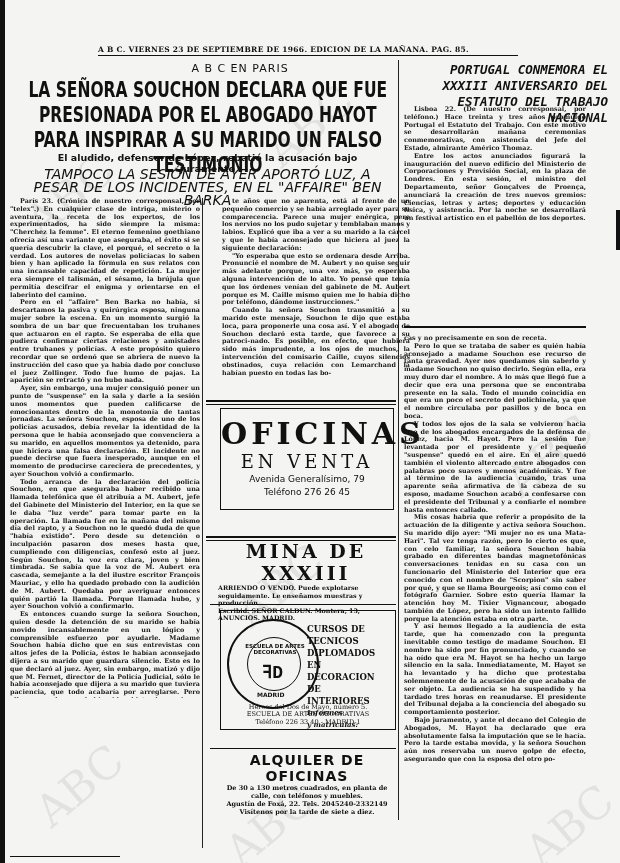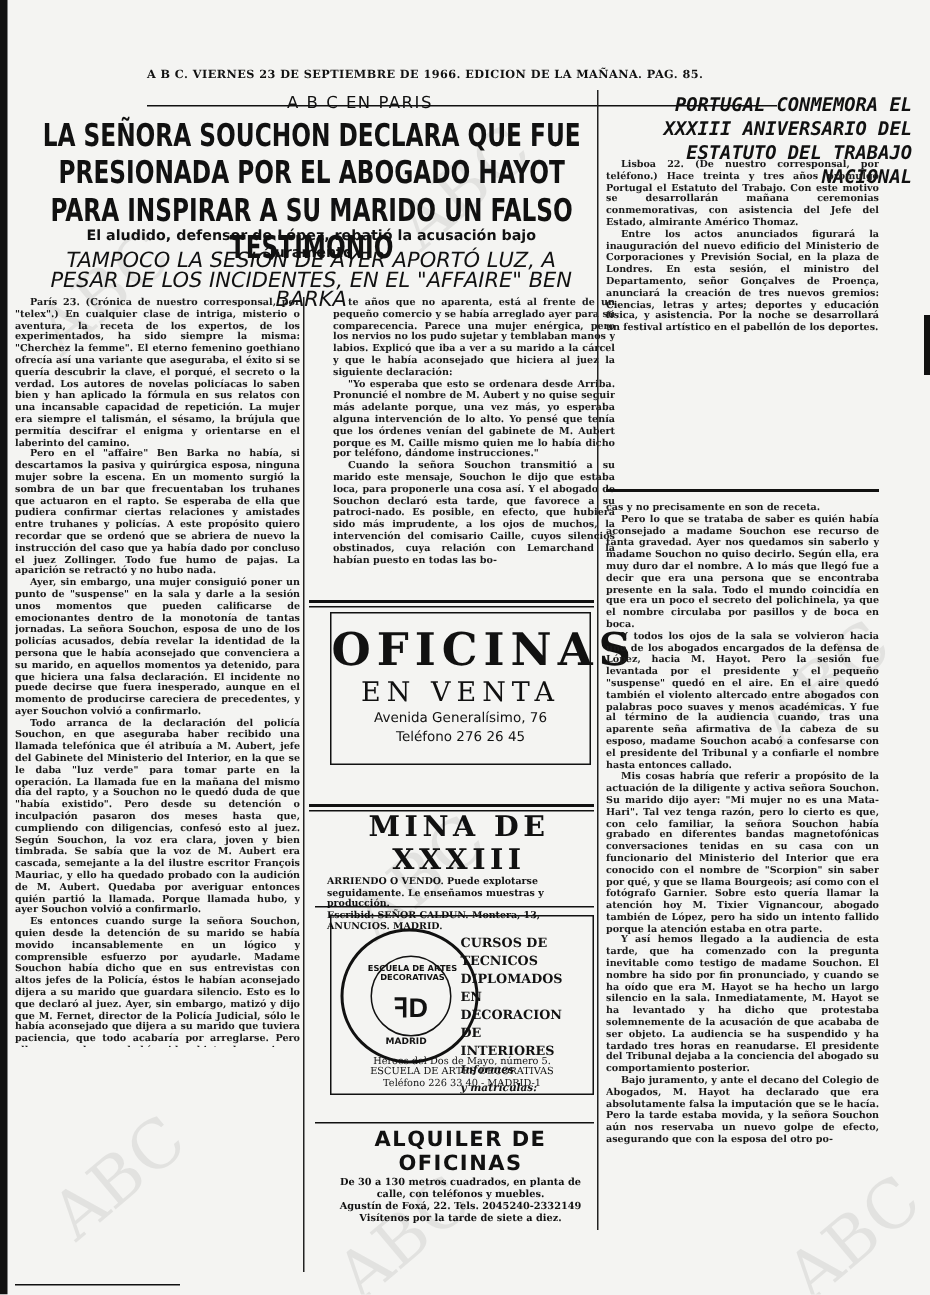--- a/index.html
+++ b/index.html
@@ -1,21 +1,21 @@
 <!DOCTYPE html>
 <html><head>
 <meta charset="utf-8">
 <style>
   html, body { margin:0; padding:0; }
   body { width:620px; height:863px; background:#f4f4f2; position:relative; overflow:hidden;
          font-family:"DejaVu Serif", serif; color:#111; }
   .left-bar { position:absolute; left:0; top:0; width:5px; height:863px; background:#111; }
   .right-bar { position:absolute; right:0; top:210px; width:4px; height:40px; background:#111; }
   .folio { position:absolute; top:45px; left:98px; width:420px; font-size:7.5px; font-weight:bold;
-           letter-spacing:0.3px; border-bottom:1px solid #111; padding-bottom:16px; white-space:nowrap; }
+           letter-spacing:0.3px; border-bottom:1px solid #111; padding-bottom:1px; white-space:nowrap; }
   .section { position:absolute; top:62px; left:160px; width:160px; text-align:center; font-family:"DejaVu Sans", sans-serif;
              font-size:11px; letter-spacing:1px; }
   .headline { position:absolute; top:78px; left:20px; width:375px; text-align:center;
               font-family:"DejaVu Sans Condensed","DejaVu Sans", sans-serif; font-weight:bold; font-size:21px;
               line-height:25px; transform:scaleX(0.82); transform-origin:left top; width:458px; }
   .subhead1 { position:absolute; top:152px; left:30px; width:355px; text-align:center; font-family:"DejaVu Sans", sans-serif;
               font-size:9.5px; font-weight:bold; }
   .subhead2 { position:absolute; top:168px; left:25px; width:365px; text-align:center; font-family:"DejaVu Sans", sans-serif;
               font-size:14px; line-height:13px;font-style:italic; }
   .col { position:absolute; font-size:6.4px; line-height:7.8px; text-align:justify; font-weight:bold; color:#1a1a1a; }
@@ -29,21 +29,21 @@
   .ad-oficinas .mid { font-family:"DejaVu Serif", serif; font-size:18px; letter-spacing:4px; line-height:22px; }
   .ad-oficinas .sm { font-family:"DejaVu Sans", sans-serif; font-size:9px; line-height:13px; }
   .dbl { position:absolute; left:206px; width:190px; border-top:2px solid #111; border-bottom:1px solid #111; height:2px; }
   .ad-mina { position:absolute; left:218px; top:540px; width:176px; text-align:left; }
   .ad-mina .big { font-family:"DejaVu Serif", serif; font-weight:bold; font-size:19px; letter-spacing:3px; text-align:center; }
   .ad-mina .txt { font-size:6.3px; line-height:7.5px; font-weight:bold; }
   .ad-escuela { left:220px; top:610px; width:174px; height:118px; }
   .seal { position:absolute; left:6px; top:8px; width:88px; height:86px; border:2px solid #111; border-radius:50%; }
   .seal-inner { position:absolute; left:18px; top:16px; width:52px; height:52px; border:1px solid #111; border-radius:50%; }
   .seal-text { position:absolute; font-family:"DejaVu Sans", sans-serif; font-size:6px; font-weight:bold; }
-  .seal-emb { position:absolute; left:34px; top:38px; font-family:Liberation Sans, sans-serif; font-size:18px; font-weight:bold; }
+  .seal-emb { position:absolute; left:34px; top:38px; font-family:Liberation Mono, monospace; font-size:18px; font-weight:bold; }
   .esc-right { position:absolute; left:86px; top:12px; width:70px; font-family:"DejaVu Serif", serif; font-weight:bold;
                font-size:8.5px; line-height:12px; text-align:left; }
   .esc-right .small { font-weight:bold; font-size:7px; font-style:italic; }
   .esc-foot { position:absolute; left:4px; bottom:3px; width:166px; font-size:6.5px; line-height:7.5px; font-weight:normal; }
   .ad-alquiler { position:absolute; left:218px; top:752px; width:178px; text-align:center; }
   .ad-alquiler .big { font-family:"DejaVu Sans", sans-serif; font-weight:bold; font-size:14px; letter-spacing:1px; }
   .ad-alquiler .txt { font-size:6.5px; line-height:8px; font-weight:bold; }
   .right-head { position:absolute; left:404px; top:62px; width:204px; font-family:"DejaVu Sans Mono", monospace; font-weight:bold;
                 font-size:12.5px; line-height:16px; text-align:right;font-style:italic; }
   .col3 { left:404px; top:106px; width:182px; }
@@ -87,21 +87,21 @@
   <p>te años que no aparenta, está al frente de un pequeño comercio y se había arreglado ayer para su comparecencia. Parece una mujer enérgica, pero los nervios no los pudo sujetar y temblaban manos y labios. Explicó que iba a ver a su marido a la cárcel y que le había aconsejado que hiciera al juez la siguiente declaración:</p>
   <p>"Yo esperaba que esto se ordenara desde Arriba. Pronuncié el nombre de M. Aubert y no quise seguir más adelante porque, una vez más, yo esperaba alguna intervención de lo alto. Yo pensé que tenía que los órdenes venían del gabinete de M. Aubert porque es M. Caille mismo quien me lo había dicho por teléfono, dándome instrucciones."</p>
   <p>Cuando la señora Souchon transmitió a su marido este mensaje, Souchon le dijo que estaba loca, para proponerle una cosa así. Y el abogado de Souchon declaró esta tarde, que favorece a su patroci-nado. Es posible, en efecto, que hubiera sido más imprudente, a los ojos de muchos, la intervención del comisario Caille, cuyos silencios obstinados, cuya relación con Lemarchand la habían puesto en todas las bo-</p>
 </div>
 
 <div class="dbl" style="top:400px;"></div>
 
 <div class="ad ad-oficinas">
   <div class="big">OFICINAS</div>
   <div class="mid">EN VENTA</div>
-  <div class="sm">Avenida Generalísimo, 76</div>
+  <div class="sm">Avenida Generalísimo, 79</div>
   <div class="sm">Teléfono 276 26 45</div>
 </div>
 
 <div class="dbl" style="top:536px;"></div>
 
 <div class="ad-mina">
   <div class="big">MINA DE XXXIII</div>
   <div class="txt">ARRIENDO O VENDO. Puede explotarse seguidamente. Le enseñamos muestras y producción.</div>
   <div class="txt">Escribid: SEÑOR CALDUN. Montera, 13, ANUNCIOS. MADRID.</div>
 </div>

